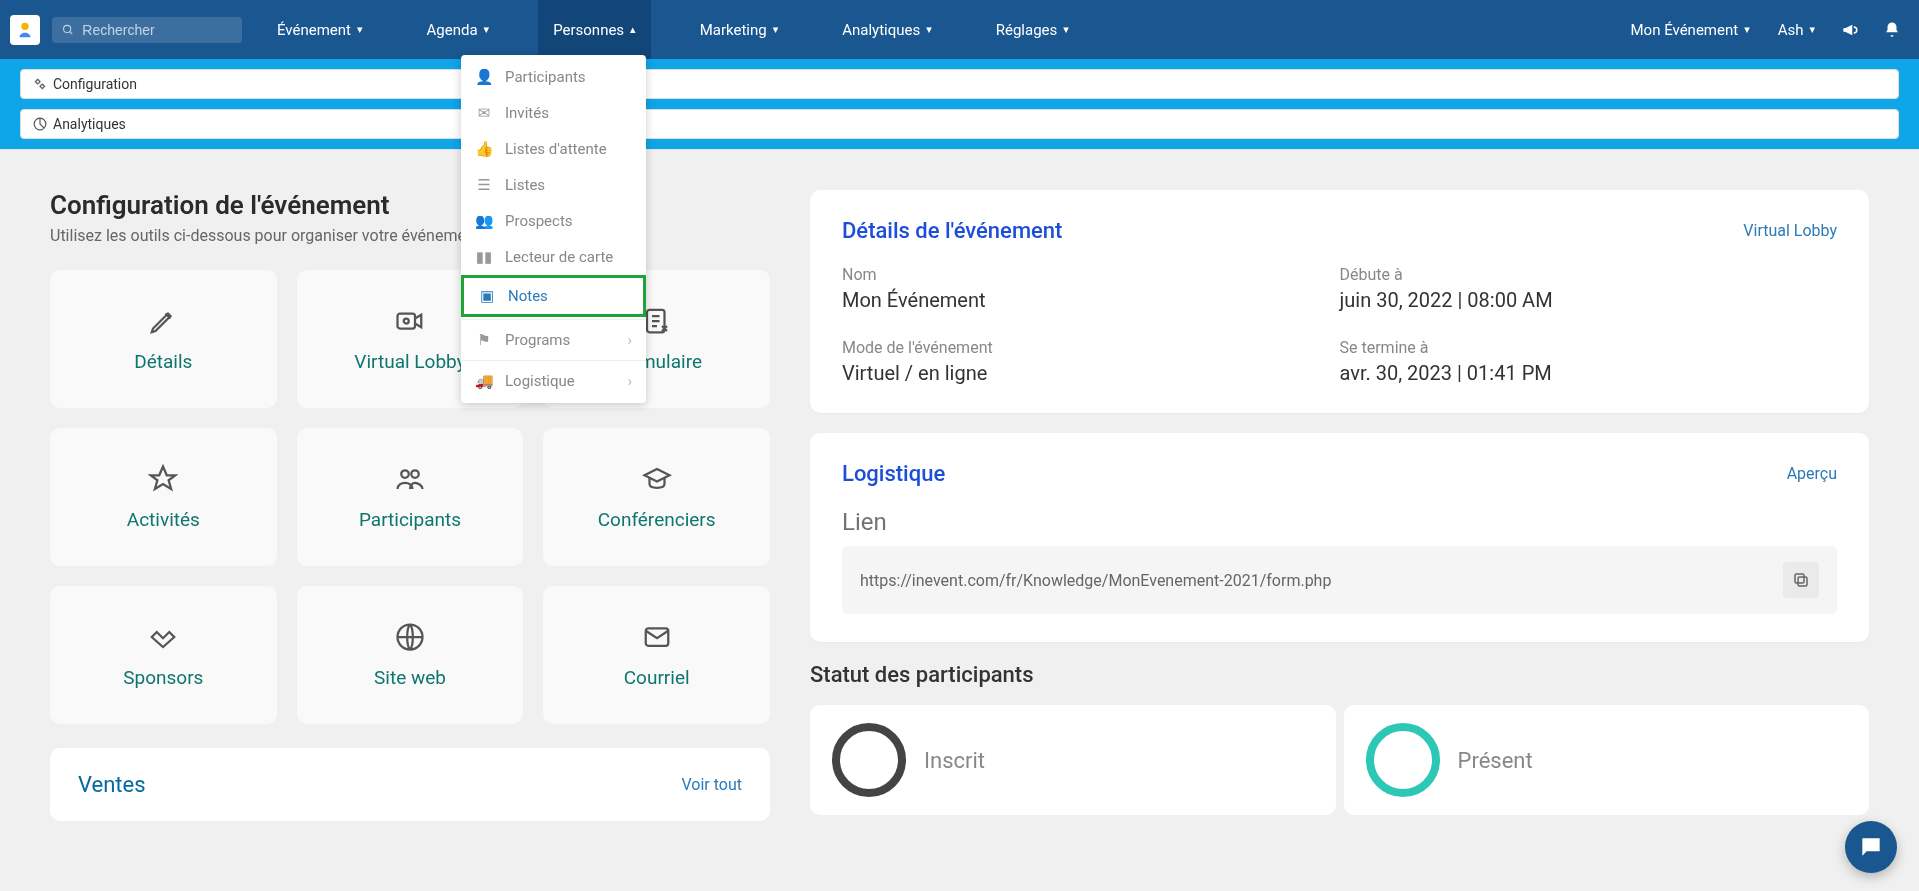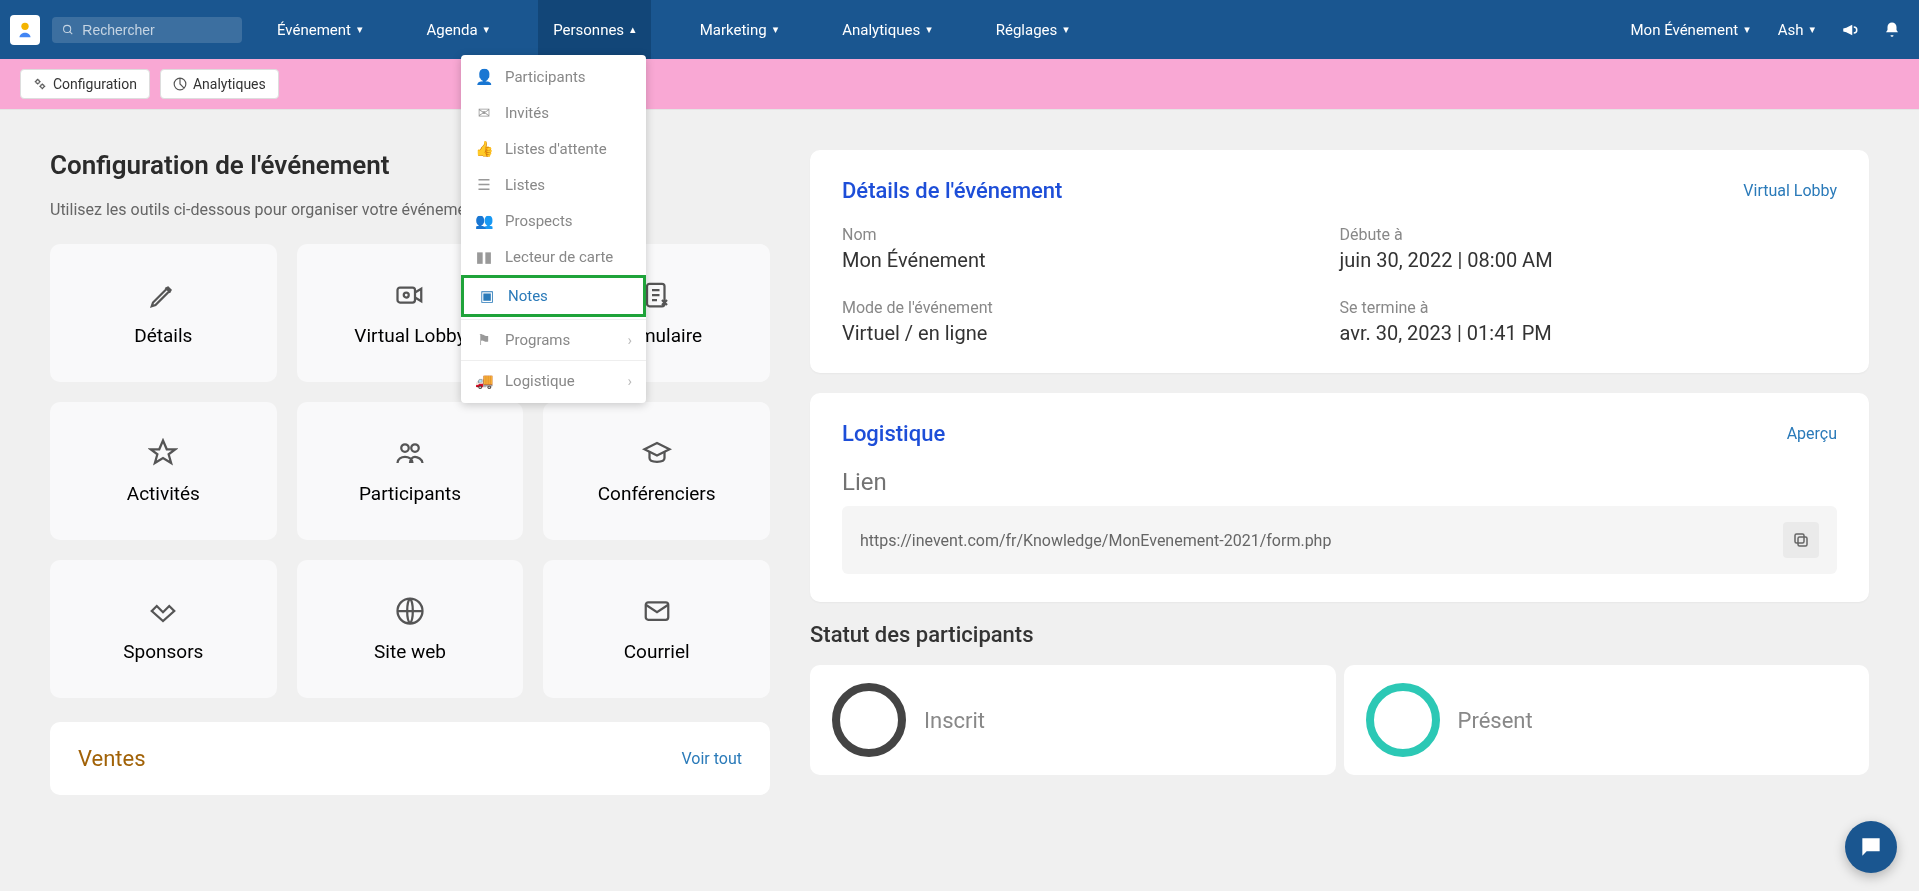--- a/index.html
+++ b/index.html
@@ -9,42 +9,42 @@
 .search-box { background: rgba(255,255,255,0.15); border-radius: 4px; padding: 5px 10px; display: flex; align-items: center; width: 190px; margin-right: 20px; }
 .search-box input { background: transparent; border: none; color: #fff; outline: none; width: 100%; font-size: 14px; }
 .search-box input::placeholder { color: rgba(255,255,255,0.7); }
 .nav-menu { display: flex; height: 100%; gap: 34px; }
 .nav-item { padding: 0 15px; display: flex; align-items: center; cursor: pointer; font-size: 15px; height: 100%; }
 .nav-item.active { background: #124678; }
 .chev { margin-left: 6px; font-size: 11px; }
 .topbar-right { margin-left: auto; display: flex; align-items: center; gap: 8px; }
 .topbar-right .nav-item { padding: 0 10px; }
 .icon-btn { width: 34px; height: 34px; display: flex; align-items: center; justify-content: center; cursor: pointer; }
-.subbar { background: #f9a8d4; padding: 10px 20px; display: flex; gap: 10px; border-bottom: 1px solid #e5e5e5; }
+.subbar { background: #0ea5e9; padding: 10px 20px; display: flex; gap: 10px; border-bottom: 1px solid #e5e5e5; flex-direction: column; }
 .subbar-btn { border: 1px solid #ddd; border-radius: 4px; padding: 6px 12px; display: flex; align-items: center; gap: 6px; cursor: pointer; font-size: 14px; color: #333; background:#fff; }
 .content { display: flex; padding: 40px 50px; gap: 40px; }
 .left { flex: 0 0 720px; }
 .right { flex: 1; }
-h1.section-title { font-size: 26px; font-weight: 600; color: #2b2b2b; margin-bottom: 20px; }
+h1.section-title { font-size: 26px; font-weight: 600; color: #2b2b2b; margin-bottom: 6px; }
 .section-sub { color: #666; font-size: 16px; margin-bottom: 25px; }
 .tile-grid { display: grid; grid-template-columns: repeat(3, 1fr); gap: 20px; }
 .tile { background: #f9f9fa; border-radius: 10px; height: 138px; display: flex; flex-direction: column; align-items: center; justify-content: center; cursor: pointer; color: #333; }
 .tile-icon { font-size: 30px; color: #555; margin-bottom: 14px; }
-.tile-label { font-size: 19px; color: #000000; }
+.tile-label { font-size: 19px; color: #0f766e; }
 .card { background: #fff; border-radius: 10px; padding: 28px 32px; margin-bottom: 20px; box-shadow: 0 1px 2px rgba(0,0,0,0.04); }
 .card-head { display: flex; justify-content: space-between; align-items: center; margin-bottom: 22px; }
 .card-title { font-size: 22px; font-weight: 500; color: #1d4ed8; }
 .card-link { color: #2a7ab9; font-size: 16px; cursor: pointer; }
 .details-grid { display: grid; grid-template-columns: 1fr 1fr; row-gap: 26px; }
 .detail-label { color: #888; font-size: 16px; margin-bottom: 4px; }
 .detail-value { font-size: 20px; color: #333; }
 .link-box { background: #f5f5f5; border-radius: 6px; padding: 16px 18px; display: flex; align-items: center; justify-content: space-between; color: #666; font-size: 16px; margin-top: 8px; }
 .copy-btn { background: #eaeaea; border-radius: 4px; width: 36px; height: 36px; display: flex; align-items: center; justify-content: center; cursor: pointer; }
 .sales-card { background: #fff; border-radius: 10px; padding: 24px 28px; margin-top: 24px; display: flex; justify-content: space-between; align-items: center; }
-.sales-title { font-size: 22px; color: #a16207; }
+.sales-title { font-size: 22px; color: #0369a1; }
 .view-all { color: #2a7ab9; font-size: 16px; cursor: pointer; }
 .status-row { display: flex; gap: 8px; margin-top: 18px; }
 .status-card { flex:1; background:#fff; border-radius:10px; padding:18px 22px; display:flex; align-items:center; gap:18px; }
 .donut { width: 74px; height: 74px; border-radius: 50%; border: 8px solid #444; }
 .donut.teal { border-color: #2cc8b5; }
 .status-label { font-size: 22px; color: #888; }
 
 .dropdown { position: absolute; top: 55px; left: 461px; width: 185px; background: #fff; border-radius: 4px; box-shadow: 0 2px 10px rgba(0,0,0,0.2); z-index: 100; padding: 4px 0; }
 .dd-item { padding: 9px 14px; display: flex; align-items: center; gap: 12px; cursor: pointer; color: #888; font-size: 15px; }
 .dd-item.highlight { border: 3px solid #1fa33a; color: #2a7ab9; }

